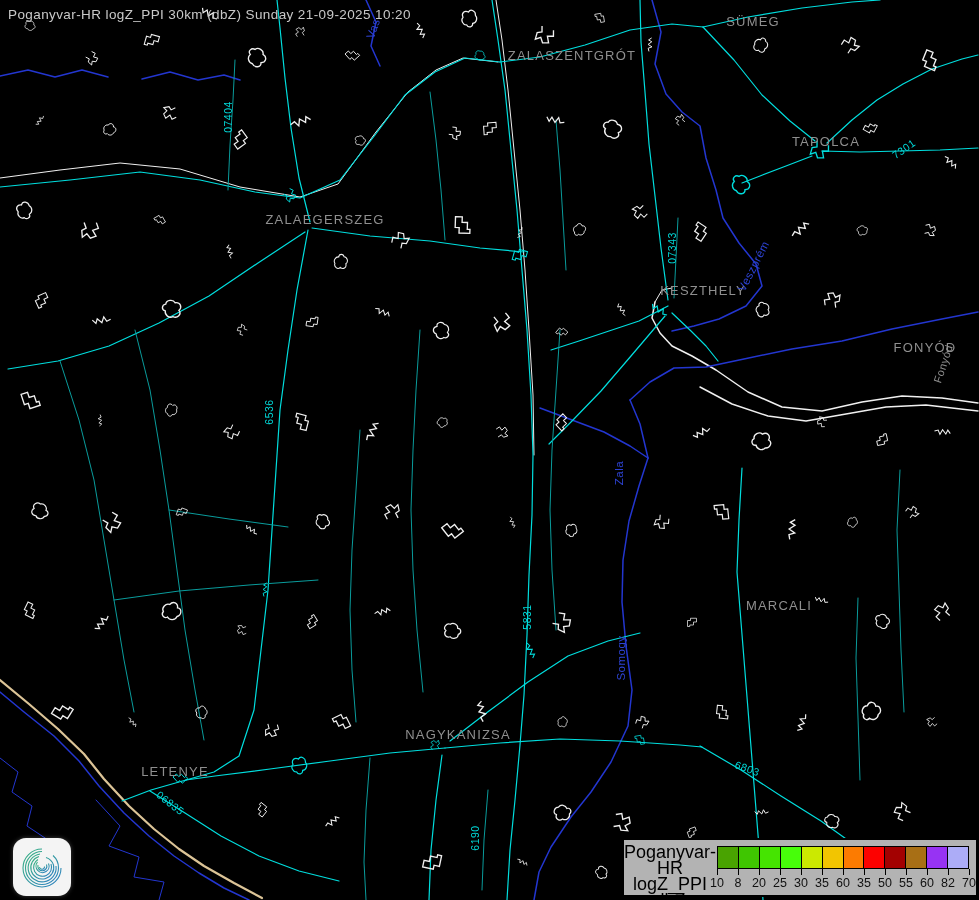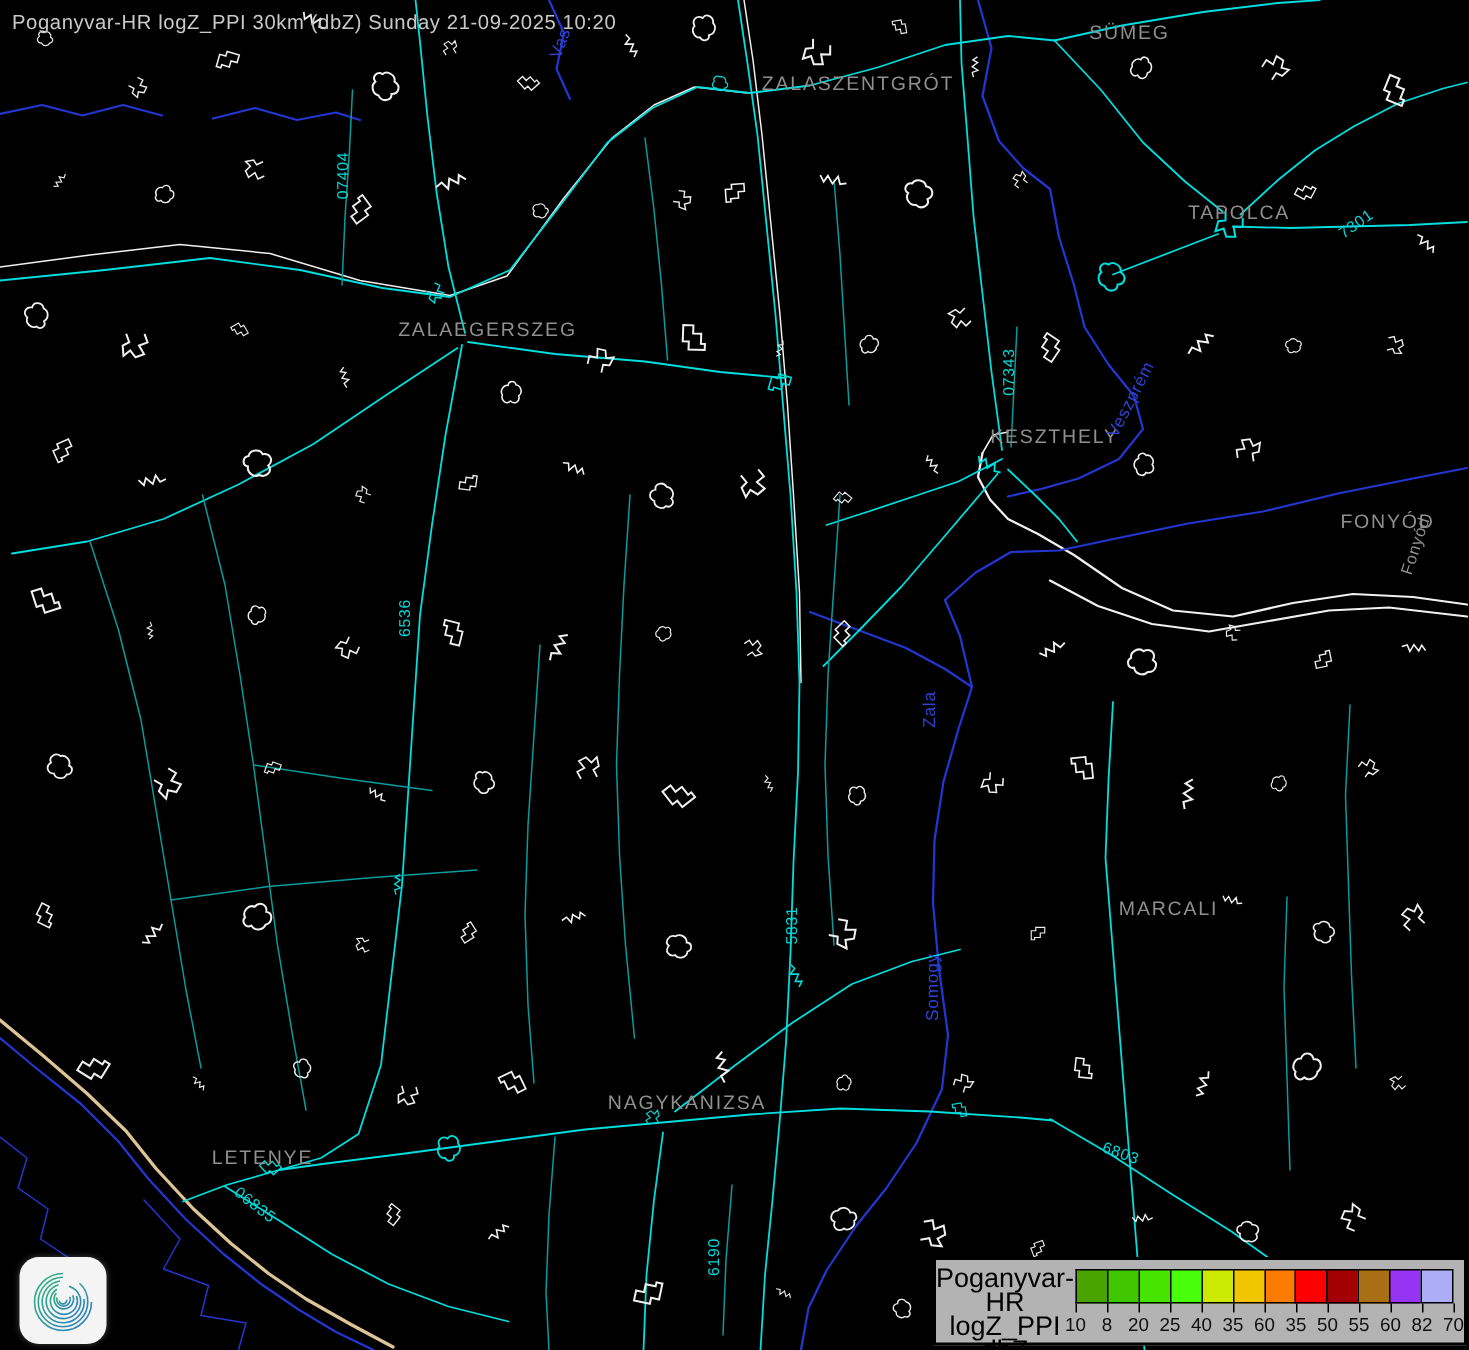--- a/index.html
+++ b/index.html
@@ -299,21 +299,21 @@
         <i style="left: calc(75% + 0px);"></i>
         <i style="left: calc(83.3333% + 0px);"></i>
         <i style="left: calc(91.6667% + 0px);"></i>
         <i style="left: calc(100% + 0px);"></i>
       </div>
     <div class="legend-nums">
         <b style="left: 0%;">10</b>
         <b style="left: 8.33333%;">8</b>
         <b style="left: 16.6667%;">20</b>
         <b style="left: 25%;">25</b>
-        <b style="left: 33.3333%;">40</b>
+        <b style="left: 33.3333%;">30</b>
         <b style="left: 41.6667%; text-align: center;">35</b>
         <b style="left: 50%;">60</b>
         <b style="left: 58.3333%;">35</b>
         <b style="left: 66.6667%;">50</b>
         <b style="left: 75%;">55</b>
         <b style="left: 83.3333%; text-align: right;">60</b>
         <b style="left: 91.6667%;">82</b>
         <b style="left: 100%;">70</b>
       </div>
   </div>

